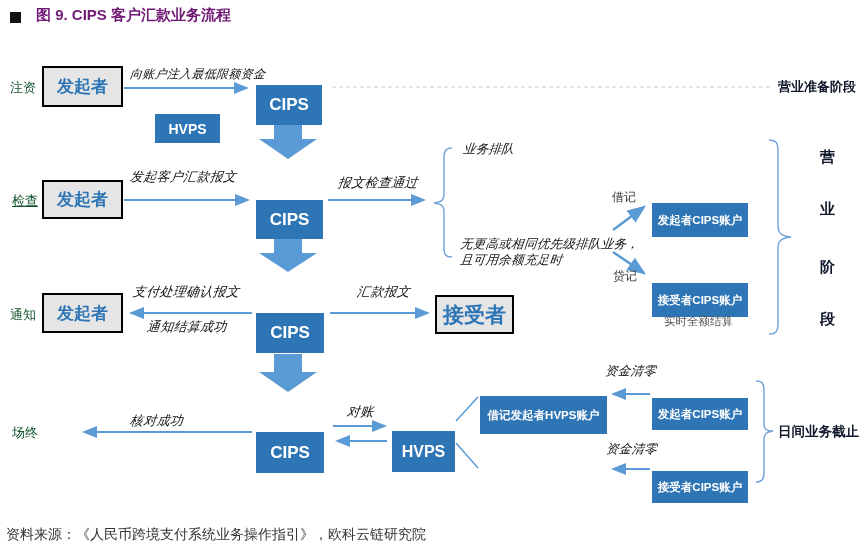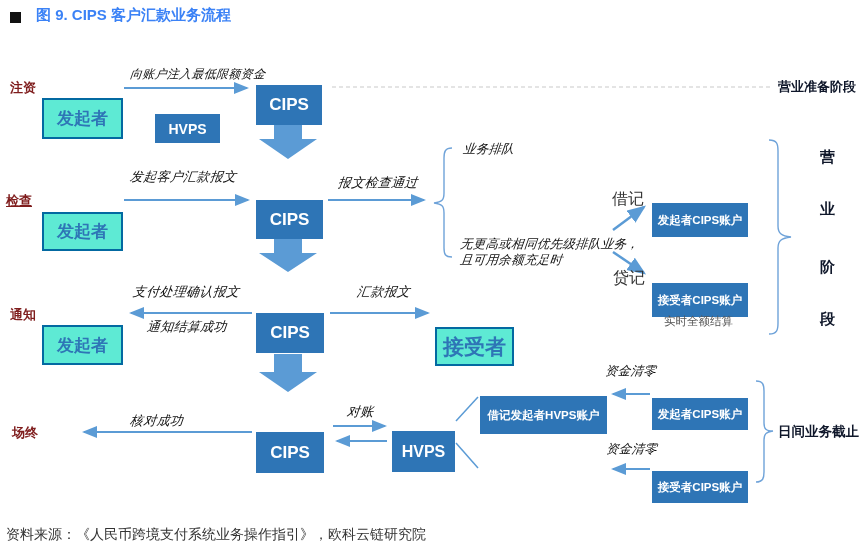--- a/index.html
+++ b/index.html
@@ -2,29 +2,29 @@
 <html><head>
 <meta charset="utf-8">
 <style>
   html,body{margin:0;padding:0;background:#fff;}
   .canvas{position:relative;width:864px;height:554px;background:#fff;overflow:hidden;
           font-family:"Liberation Sans","DejaVu Sans",sans-serif;}
   svg.layer{position:absolute;left:0;top:0;pointer-events:none;}
   .box{position:absolute;display:flex;align-items:center;justify-content:center;
        font-weight:bold;box-sizing:border-box;white-space:nowrap;}
   .solid{background:#2E75B6;color:#ffffff;margin-top:20px;}
-  .outline{background:#5eead4;border:2px solid #0369a1;color:#2E75B6;margin-top:32px;}
-  .lbl{position:absolute;color:#7f1d1d;font-weight:bold;font-size:13px;white-space:nowrap;}
+  .outline{background:#e5e5e5;border:2px solid #000000;color:#2E75B6;}
+  .lbl{position:absolute;color:#14532d;font-weight:normal;font-size:13px;white-space:nowrap;}
   .ann{position:absolute;font-style:italic;font-size:12.5px;color:#111;white-space:nowrap;
        transform:skewX(-6deg);letter-spacing:0.3px;}
-  .note{position:absolute;font-size:16px;color:#333;white-space:nowrap;}
+  .note{position:absolute;font-size:12px;color:#333;white-space:nowrap;}
   .stage{position:absolute;color:#0f172a;font-weight:bold;white-space:nowrap;}
   .title-row{position:absolute;left:0;top:0;width:864px;height:30px;}
   .bullet{position:absolute;left:10px;top:12px;width:11px;height:11px;background:#111;}
-  .title{position:absolute;left:36px;top:6px;font-size:15px;font-weight:bold;color:#3b82f6;white-space:nowrap;}
+  .title{position:absolute;left:36px;top:6px;font-size:15px;font-weight:bold;color:#701a75;white-space:nowrap;}
   .source{position:absolute;left:6px;top:526px;font-size:14px;color:#333;white-space:nowrap;}
   .u{text-decoration:underline;}
 </style>
 </head>
 <body>
 
 <div class="canvas">
 
   <svg class="layer" width="864" height="554">
     <defs>
@@ -65,21 +65,21 @@
     <span class="title">图 9. CIPS 客户汇款业务流程</span>
   </div>
 
   <span class="lbl" style="left:10px;top:79px;">注资</span>
   <div class="box outline" style="left:42px;top:66px;width:81px;height:41px;font-size:17px;">发起者</div>
   <span class="ann" style="left:130px;top:66px;font-size:12px;">向账户注入最低限额资金</span>
   <div class="box solid" style="left:155px;top:94px;width:65px;height:29px;font-size:14px;">HVPS</div>
   <div class="box solid" style="left:256px;top:65px;width:66px;height:40px;font-size:17px;">CIPS</div>
   <span class="stage" style="left:778px;top:78px;font-size:13px;">营业准备阶段</span>
 
-  <span class="lbl u" style="left:6px;top:192px;text-align:center;">检查</span>
+  <span class="lbl u" style="left:12px;top:192px;text-align:center;">检查</span>
   <div class="box outline" style="left:42px;top:180px;width:81px;height:39px;font-size:17px;">发起者</div>
   <span class="ann" style="left:130px;top:168px;font-size:13px;">发起客户汇款报文</span>
   <div class="box solid" style="left:256px;top:180px;width:67px;height:39px;font-size:17px;">CIPS</div>
   <span class="ann" style="left:338px;top:174px;font-size:13px;">报文检查通过</span>
   <span class="ann" style="left:463px;top:141px;">业务排队</span>
   <span class="ann" style="left:460px;top:236px;">无更高或相同优先级排队业务，</span>
   <span class="ann" style="left:460px;top:252px;">且可用余额充足时</span>
   <span class="note" style="left:612px;top:189px;">借记</span>
   <div class="box solid" style="left:652px;top:183px;width:96px;height:34px;font-size:11.5px;">发起者CIPS账户</div>
   <span class="note" style="left:613px;top:268px;">贷记</span>

